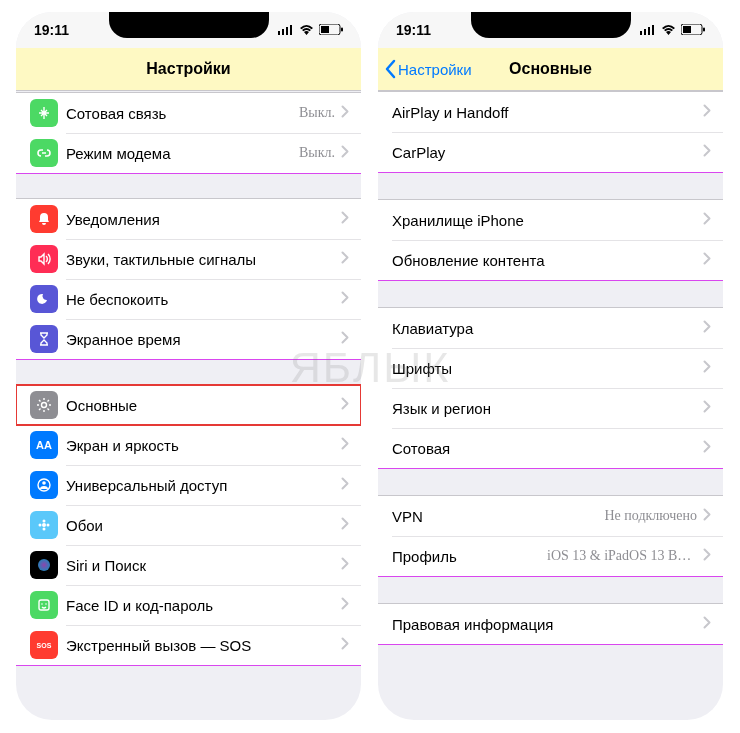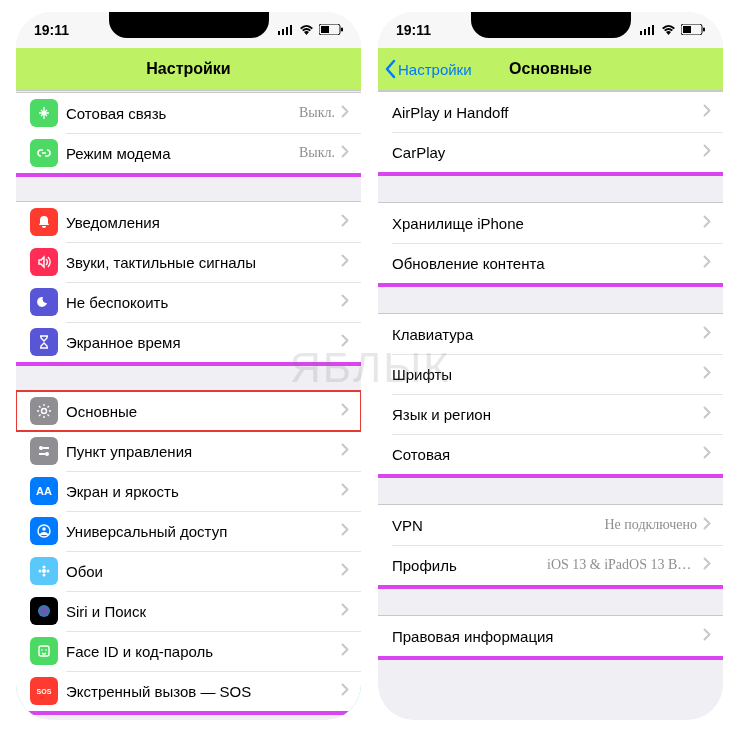--- a/index.html
+++ b/index.html
@@ -48,21 +48,21 @@
     justify-content: space-between;
     padding: 0 18px;
     font-weight: 600;
     font-size: 14px;
     color: #000;
     background: #f7f7f7;
   }
   .status-icons { display: flex; align-items: center; gap: 5px; }
   .navbar {
     height: 42px;
-    background: #bef264;
+    background: #fef9c3;
     border-bottom: 1px solid #c8c7cc;
     display: flex;
     align-items: center;
     position: relative;
   }
   .nav-title {
     position: absolute;
     left: 0; right: 0;
     text-align: center;
     font-weight: 600;
@@ -79,21 +79,21 @@
     cursor: pointer;
   }
   .nav-back svg { margin-right: 2px; }
   .content {
     height: calc(100% - 78px);
     overflow: hidden;
   }
   .group {
     background: #7dd3fc;
     border-top: 1px solid #c8c7cc;
-    border-bottom: 4px solid #d946ef;
+    border-bottom: 1px solid #d946ef;
   }
   .gap { height: 22px; }
   .row {
     display: flex;
     align-items: center;
     min-height: 40px;
     padding: 0 12px 0 14px;
     background: #fff;
     position: relative;
     cursor: pointer;
@@ -257,34 +257,20 @@
                 <circle cx="8" cy="8" r="2.5" fill="none" stroke="#fff" stroke-width="1.4"></circle>
                 <path d="M8 1v2M8 13v2M1 8h2M13 8h2M3 3l1.5 1.5M11.5 11.5L13 13M13 3l-1.5 1.5M4.5 11.5L3 13" stroke="#fff" stroke-width="1.4"></path>
               </svg>
             </span>
             <span class="label">Основные</span>
             <span class="chevron"><svg width="8" height="13" viewBox="0 0 8 13">
                 <path d="M1.5 1.5L6.5 6.5L1.5 11.5" stroke="#c7c7cc" stroke-width="2" fill="none" stroke-linecap="round" stroke-linejoin="round"></path>
               </svg></span>
           </div>
           <div class="row with-icon">
-            <span class="icon" style="background:#8e8e93">
-              <svg width="16" height="16" viewBox="0 0 16 16">
-                <circle cx="5" cy="5" r="2" fill="#fff"></circle>
-                <rect x="7" y="4" width="6" height="2" fill="#fff"></rect>
-                <circle cx="11" cy="11" r="2" fill="#fff"></circle>
-                <rect x="3" y="10" width="6" height="2" fill="#fff"></rect>
-              </svg>
-            </span>
-            <span class="label">Пункт управления</span>
-            <span class="chevron"><svg width="8" height="13" viewBox="0 0 8 13">
-                <path d="M1.5 1.5L6.5 6.5L1.5 11.5" stroke="#c7c7cc" stroke-width="2" fill="none" stroke-linecap="round" stroke-linejoin="round"></path>
-              </svg></span>
-          </div>
-          <div class="row with-icon">
             <span class="icon" style="background:#007aff">
               <svg width="16" height="16" viewBox="0 0 16 16">
                 <text x="8" y="12" font-size="11" font-weight="600" text-anchor="middle" fill="#fff">AA</text>
               </svg>
             </span>
             <span class="label">Экран и яркость</span>
             <span class="chevron"><svg width="8" height="13" viewBox="0 0 8 13">
                 <path d="M1.5 1.5L6.5 6.5L1.5 11.5" stroke="#c7c7cc" stroke-width="2" fill="none" stroke-linecap="round" stroke-linejoin="round"></path>
               </svg></span>
           </div>

